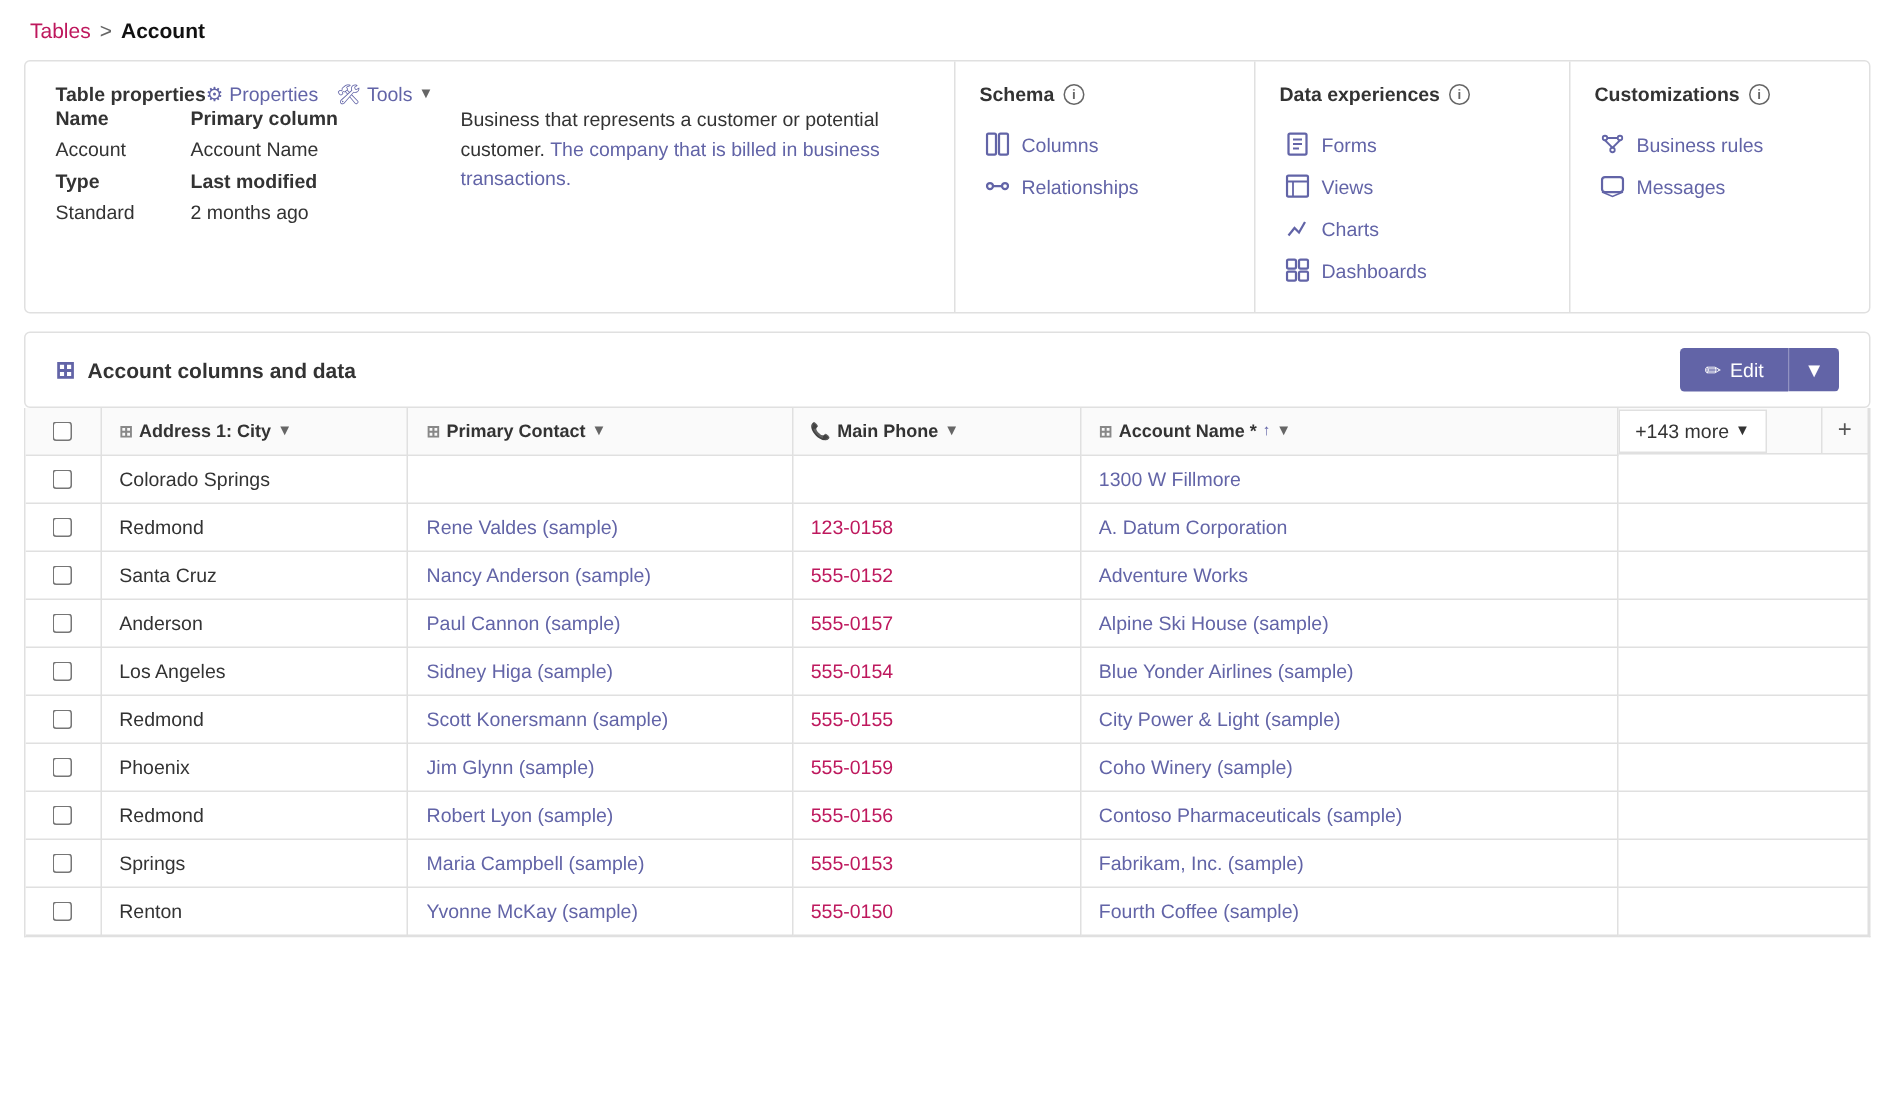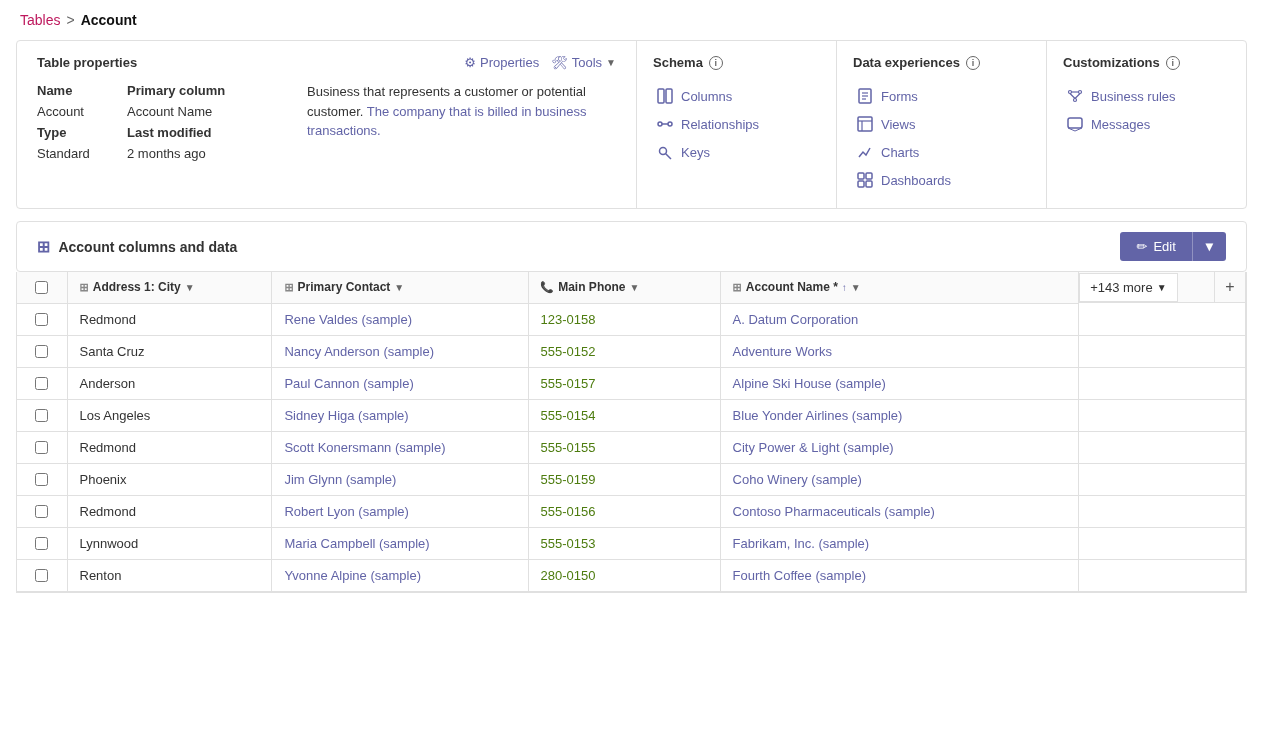--- a/index.html
+++ b/index.html
@@ -6,21 +6,21 @@
     body { font-family: 'Segoe UI', sans-serif; font-size: 13px; background: #fff; color: #333; }
 
     .breadcrumb { display: flex; align-items: center; padding: 12px 20px; font-size: 14px; gap: 6px; }
     .breadcrumb-link { color: #be185d; cursor: pointer; }
     .breadcrumb-sep { color: #666; }
     .breadcrumb-current { font-weight: 600; color: #111; }
 
     .top-section { display: flex; border: 1px solid #e0e0e0; border-radius: 4px; margin: 0 16px 12px 16px; }
 
     .table-properties { flex: 0 0 620px; padding: 14px 20px; border-right: 1px solid #e0e0e0; }
-    .table-properties-header { display: flex; justify-content: space-between; align-items: center; margin-bottom: 12px; }
+    .table-properties-header { display: flex; align-items: center; }
     .table-properties-title { font-size: 13px; font-weight: 600; color: #333; }
     .header-actions { display: flex; gap: 12px; align-items: center; }
     .action-link { display: flex; align-items: center; gap: 4px; color: #6264a7; font-size: 13px; cursor: pointer; text-decoration: none; }
     .chevron-icon { font-size: 10px; color: #666; }
 
     .props-grid { display: grid; grid-template-columns: 90px 160px 1fr; gap: 4px 0; }
     .props-label { font-weight: 600; color: #333; padding: 1px 0; }
     .props-value { color: #333; padding: 1px 0; }
     .props-desc { grid-row: 1 / 4; grid-column: 3; color: #333; font-size: 13px; line-height: 1.5; padding: 0 0 0 20px; }
     .desc-link { color: #6264a7; }
@@ -44,21 +44,21 @@
     .data-grid { width: 100%; border-collapse: collapse; }
     .data-grid th { border-bottom: 1px solid #e0e0e0; border-right: 1px solid #e0e0e0; padding: 8px 12px; text-align: left; font-weight: 600; font-size: 12px; color: #333; background: #fafafa; white-space: nowrap; }
     .data-grid td { border-bottom: 1px solid #e0e0e0; border-right: 1px solid #e0e0e0; padding: 8px 12px; font-size: 13px; color: #333; }
     .col-checkbox { width: 50px; min-width: 50px; }
     .col-city { min-width: 160px; }
     .col-contact { min-width: 200px; }
     .col-phone { min-width: 150px; }
     .col-account { min-width: 280px; }
     .col-more { min-width: 100px; }
     .link-text { color: #6264a7; cursor: pointer; }
-    .phone-text { color: #4d7c0f; }
+    .phone-text { color: #be185d; }
     .col-header { display: flex; align-items: center; gap: 4px; }
     .more-btn { display: flex; align-items: center; gap: 4px; color: #333; cursor: pointer; font-size: 13px; font-weight: 400; border: 1px solid #e0e0e0; padding: 6px 10px; background: #fff; }
     .add-col-btn { display: flex; align-items: center; justify-content: center; border: none; background: transparent; cursor: pointer; padding: 6px 10px; font-size: 16px; color: #555; border-left: 1px solid #e0e0e0; }
     .th-actions { display: flex; align-items: center; padding: 0 !important; border-bottom: 1px solid #e0e0e0; border-right: 1px solid #e0e0e0; background: #fafafa; justify-content: space-between; }
     .checkbox-cell { display: flex; align-items: center; justify-content: center; }
     input[type=checkbox] { cursor: pointer; }
     .grid-icon { font-size: 16px; color: #6264a7; }
   </style>
 </head>
 <body>
@@ -119,29 +119,20 @@
     <div class="nav-item">
       <span class="nav-icon">
         <svg width="16" height="16" viewBox="0 0 16 16" fill="none">
             <circle cx="3" cy="8" r="2" stroke="#6264a7" stroke-width="1.5" fill="none"></circle>
             <circle cx="13" cy="8" r="2" stroke="#6264a7" stroke-width="1.5" fill="none"></circle>
             <line x1="5" y1="8" x2="11" y2="8" stroke="#6264a7" stroke-width="1.5"></line>
           </svg>
       </span>
       <span>Relationships</span>
     </div>
-    <div class="nav-item">
-      <span class="nav-icon">
-        <svg width="16" height="16" viewBox="0 0 16 16" fill="none">
-            <circle cx="6" cy="7" r="3.5" stroke="#6264a7" stroke-width="1.5" fill="none"></circle>
-            <line x1="8.5" y1="9.5" x2="14" y2="15" stroke="#6264a7" stroke-width="1.5"></line>
-          </svg>
-      </span>
-      <span>Keys</span>
-    </div>
   </div>
 
   <div class="data-exp-section">
     <div class="section-title">
       <span>Data experiences</span>
       <span class="info-icon">i</span>
     </div>
     <div class="nav-item">
       <span class="nav-icon">
         <svg width="16" height="16" viewBox="0 0 16 16" fill="none">
@@ -273,20 +264,32 @@
             <span>+143 more</span>
             <span style="font-size:10px;">▼</span>
           </button>
           <button class="add-col-btn">
             <span>+</span>
           </button>
         </th>
       </tr>
     </thead>
     <tbody id="data-rows">
+    <tr>
+    <td class="col-checkbox">
+      <div class="checkbox-cell">
+              <input type="checkbox" style="">
+            </div>
+    </td>
+    <td class="col-city">Colorado Springs</td>
+    <td class="col-contact"></td>
+    <td class="col-phone"><span class="phone-text"></span></td>
+    <td class="col-account"><span class="link-text">1300 W Fillmore</span></td>
+    <td></td>
+  </tr>
         <tr>
     <td class="col-checkbox">
       <div class="checkbox-cell">
               <input type="checkbox" style="">
             </div>
     </td>
     <td class="col-city">Redmond</td>
     <td class="col-contact"><span class="link-text">Rene Valdes (sample)</span></td>
     <td class="col-phone"><span class="phone-text">123-0158</span></td>
     <td class="col-account"><span class="link-text">A. Datum Corporation</span></td>
@@ -363,33 +366,33 @@
     <td class="col-phone"><span class="phone-text">555-0156</span></td>
     <td class="col-account"><span class="link-text">Contoso Pharmaceuticals (sample)</span></td>
     <td></td>
   </tr>
         <tr>
     <td class="col-checkbox">
       <div class="checkbox-cell">
               <input type="checkbox" style="">
             </div>
     </td>
-    <td class="col-city">Lynnwood</td>
+    <td class="col-city">Springs</td>
     <td class="col-contact"><span class="link-text">Maria Campbell (sample)</span></td>
     <td class="col-phone"><span class="phone-text">555-0153</span></td>
     <td class="col-account"><span class="link-text">Fabrikam, Inc. (sample)</span></td>
     <td></td>
   </tr>
         <tr>
     <td class="col-checkbox">
       <div class="checkbox-cell">
               <input type="checkbox" style="">
             </div>
     </td>
     <td class="col-city">Renton</td>
-    <td class="col-contact"><span class="link-text">Yvonne Alpine (sample)</span></td>
-    <td class="col-phone"><span class="phone-text">280-0150</span></td>
+    <td class="col-contact"><span class="link-text">Yvonne McKay (sample)</span></td>
+    <td class="col-phone"><span class="phone-text">555-0150</span></td>
     <td class="col-account"><span class="link-text">Fourth Coffee (sample)</span></td>
     <td></td>
   </tr>
       </tbody>
   </table>
 </div>
 
 </body></html>

